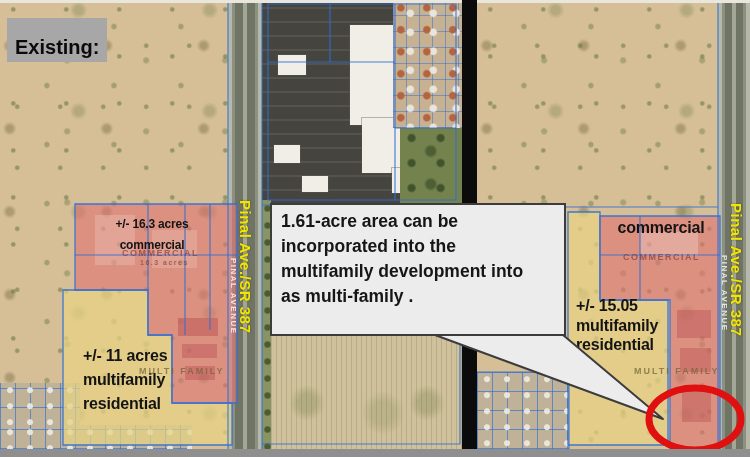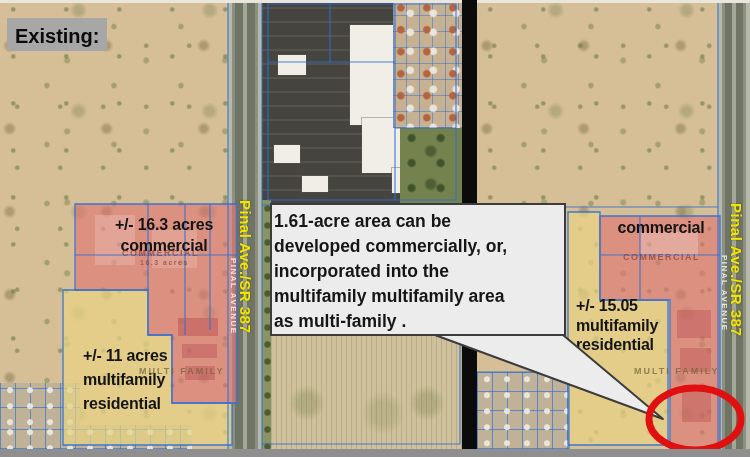--- a/index.html
+++ b/index.html
@@ -67,39 +67,39 @@
     background:linear-gradient(90deg,#b6b9aa 0 12%,#8b9080 12% 22%,#6f7465 22% 44%,#a3a795 44% 56%,#6f7465 56% 78%,#8b9080 78% 88%,#b6b9aa 88%);
   }
   .verge{
     background-color:#8a9462;
     background-image:radial-gradient(circle at 50% 50%, rgba(48,68,28,.7) 2.5px, transparent 4px);
     background-size:11px 17px;
   }
   
   .panel-title{
     background:#a7a7a7;color:#0a0a0a;font-weight:bold;font-size:20px;
-    padding:7px 8px 4px;line-height:1.1;white-space:nowrap;
+    padding:18px 8px 4px;line-height:1.1;white-space:nowrap;
   }
   .map-label{color:#141414;font-weight:bold;letter-spacing:-0.2px;}
   .map-label.center{text-align:center;}
   .faint{color:rgba(125,48,48,.62);font-weight:bold;letter-spacing:1.5px;white-space:nowrap;}
   .faint-olive{color:rgba(112,100,58,.72);font-weight:bold;letter-spacing:2px;white-space:nowrap;margin-left:39px;}
   .vtext{
     writing-mode:vertical-rl;white-space:nowrap;
     color:#f2e500;font-weight:bold;font-size:15px;letter-spacing:.5px;
     text-shadow:0 0 2px rgba(40,40,0,.55);
   }
   .street{
     writing-mode:vertical-rl;white-space:nowrap;
     color:rgba(255,255,255,.8);font-weight:bold;font-size:8px;letter-spacing:1.5px;
   }
   .callout-box{
     left:270px;top:203px;width:296px;height:133px;box-sizing:border-box;
     background:#ececec;border:2.5px solid #3c3c3c;
-    padding:4px 2px;color:#161616;font-weight:bold;font-size:17.5px;line-height:25px;
+    padding:4px 9px;color:#161616;font-weight:bold;font-size:17.5px;line-height:25px;
   }
   .svg-overlay{position:absolute;inset:0;pointer-events:none;}
   #bottom-bar{left:0;top:449px;width:750px;height:8px;background:#8f8f8f;}
 </style>
 </head>
 <body>
 
 <div class="panel" id="panel-left">
   <div class="abs desert" style="inset:0;"></div>
 
@@ -142,21 +142,21 @@
         <path d="M395,128 H456"></path>
         <path d="M330,4 V62"></path>
       <path d="M262,205 H460 V444 H262"></path>
     </g>
   </svg>
 
   <div class="abs topstrip"></div>
 
   <div class="abs panel-title" style="left:7px;top:18px;">Existing:</div>
 
-  <div class="abs map-label center" style="left:96px;top:214px;width:136px;font-size:16px;line-height:21px;">
+  <div class="abs map-label center" style="left:84px;top:214px;width:136px;font-size:12px;line-height:21px;">
     <div>+/- 16.3 acres</div>
     <div>commercial</div>
   </div>
   <div class="abs faint" style="left:122px;top:248px;font-size:9px;">COMMERCIAL</div>
   <div class="abs faint" style="left:140px;top:259px;font-size:7px;">16.3 acres</div>
 
   <div class="abs map-label" style="left:83px;top:344px;font-size:16px;line-height:24px;">
     <div>+/- 11 acres</div>
     <div>multifamily</div>
     <div>residential</div>
@@ -208,19 +208,18 @@
   <div class="abs vtext" style="left:251px;top:203px;height:190px;">Pinal Ave./SR 387</div>
 </div>
 
 <svg class="svg-overlay" width="750" height="457" viewBox="0 0 750 457" style="left:0;top:0;">
   <path d="M435,335 L663,419 L563,335" fill="#ececec" stroke="#3c3c3c" stroke-width="2" stroke-linejoin="round"></path>
   <ellipse cx="695" cy="419" rx="46" ry="31" fill="none" stroke="#e01010" stroke-width="7"></ellipse>
 </svg>
 
 <div class="abs callout-box">
   <div>1.61-acre area can be</div>
-  <div>developed commercially, or,</div>
   <div>incorporated into the</div>
-  <div>multifamily multifamily area</div>
+  <div>multifamily development into</div>
   <div>as multi-family .</div>
 </div>
 
 <div class="abs" id="bottom-bar"></div>
 
 </body></html>

